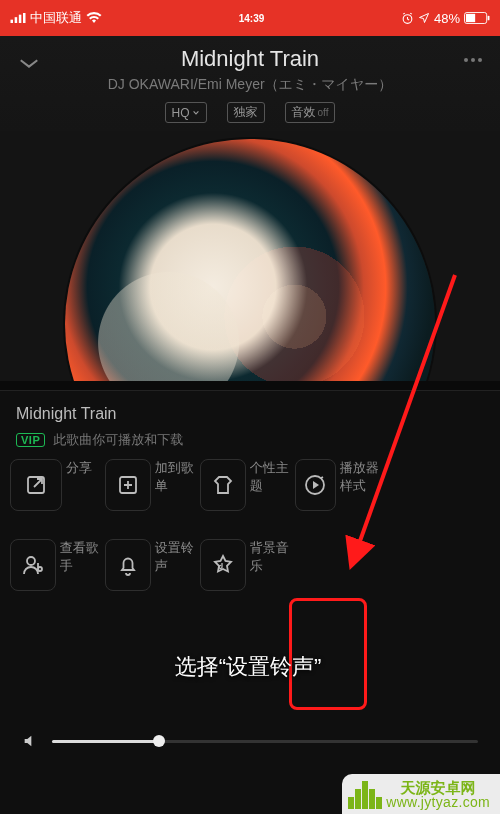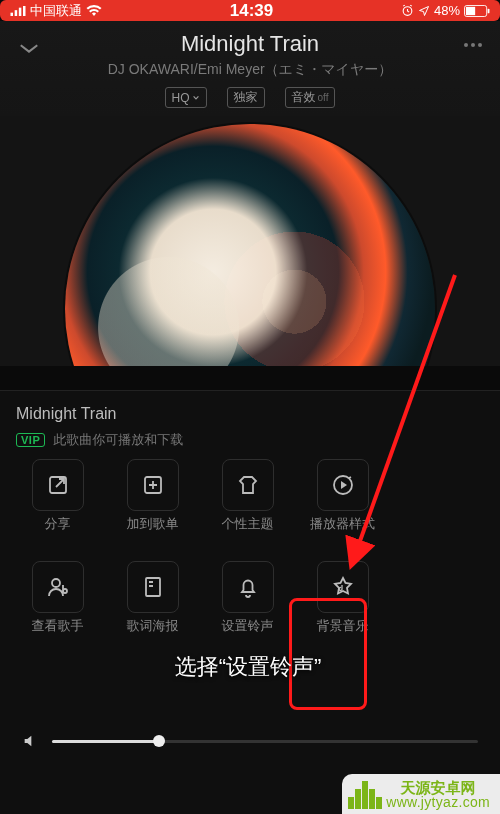--- a/index.html
+++ b/index.html
@@ -4,26 +4,26 @@
 <style>
   * { box-sizing: border-box; margin: 0; padding: 0; }
   body {
     width: 500px; height: 814px;
     font-family: -apple-system, "Helvetica Neue", sans-serif;
     background: #0a0a0a;
     position: relative; overflow: hidden;
     color: #ccc;
   }
   .status-bar {
-    height: 21px; background: #e63226;
+    height: 36px; background: #e63226;
     display: flex; align-items: center; justify-content: space-between;
-    padding: 0 10px; color: #fff; font-size: 13px; font-weight: 500; border-radius: 6px;
+    padding: 0 10px; color: #fff; font-size: 13px; font-weight: 500;
   }
   .sb-left, .sb-right { display: flex; align-items: center; gap: 4px; }
-  .sb-center { font-size: 17px; font-weight: 600; }
+  .sb-center { font-size: 10px; font-weight: 600; }
   .signal svg, .wifi svg, .battery svg { display: block; }
   .header {
     padding: 10px 0 8px 0; text-align: center; position: relative;
     background: linear-gradient(#181818,#151515);
   }
   .chevron {
     position: absolute; left: 18px; top: 20px;
   }
   .more {
     position: absolute; right: 18px; top: 22px;
@@ -71,21 +71,21 @@
   .vip-row { display:flex; align-items:center; gap:8px; margin-top:8px; margin-bottom:2px;}
   .vip { border:1px solid #1db954; color:#1db954; font-size:11px;
     padding:0 4px; border-radius:3px; font-weight:600; letter-spacing:.5px;}
   .vip-text { color:#777; font-size:13px; }
   .grid {
     display:flex; overflow:hidden;
   }
   .row { display:flex; }
   .cell {
     width: 95px; flex: 0 0 95px;
-    display:flex; flex-direction:column; align-items:center;
+    display:flex; flex-direction:row; 
     padding: 8px 0 16px 0; gap:4px;
   }
   .iconbox {
     width:52px; height:52px; border:1px solid #2e2e2e; border-radius:8px;
     display:flex; align-items:center; justify-content:center;
     color:#bbb;
   }
   .cell-label { font-size:13px; color:#8a8a8a; }
   .highlight {
     position:absolute;
@@ -257,29 +257,20 @@
             <svg width="24" height="24" viewBox="0 0 24 24" fill="none" stroke="currentColor" stroke-width="1.8">
               <circle cx="10" cy="8" r="4"></circle>
               <path d="M3 21c0-4 3-7 7-7s7 3 7 7M17 10v6M17 16a2 2 0 1 0 4 0 2 2 0 0 0-4 0"></path>
             </svg>
           </div>
           <div class="cell-label">查看歌手</div>
         </div>
         <div class="cell">
           <div class="iconbox">
             <svg width="24" height="24" viewBox="0 0 24 24" fill="none" stroke="currentColor" stroke-width="1.8">
-              <rect x="5" y="3" width="14" height="18" rx="1"></rect>
-              <path d="M8 7h4M8 11h4" stroke-width="2"></path>
-            </svg>
-          </div>
-          <div class="cell-label">歌词海报</div>
-        </div>
-        <div class="cell">
-          <div class="iconbox">
-            <svg width="24" height="24" viewBox="0 0 24 24" fill="none" stroke="currentColor" stroke-width="1.8">
               <path d="M6 17h12l-1.5-2V10a4.5 4.5 0 0 0-9 0v5L6 17zM10 20a2 2 0 0 0 4 0"></path>
             </svg>
           </div>
           <div class="cell-label">设置铃声</div>
         </div>
         <div class="cell">
           <div class="iconbox">
             <svg width="24" height="24" viewBox="0 0 24 24" fill="none" stroke="currentColor" stroke-width="1.8">
               <path d="M12 3l2.5 5 5.5.8-4 4 1 5.7L12 16l-5 2.5 1-5.7-4-4 5.5-.8z"></path>
               <path d="M11 10v4a1.5 1.5 0 1 1-1-1.4" stroke-width="1.3"></path>

